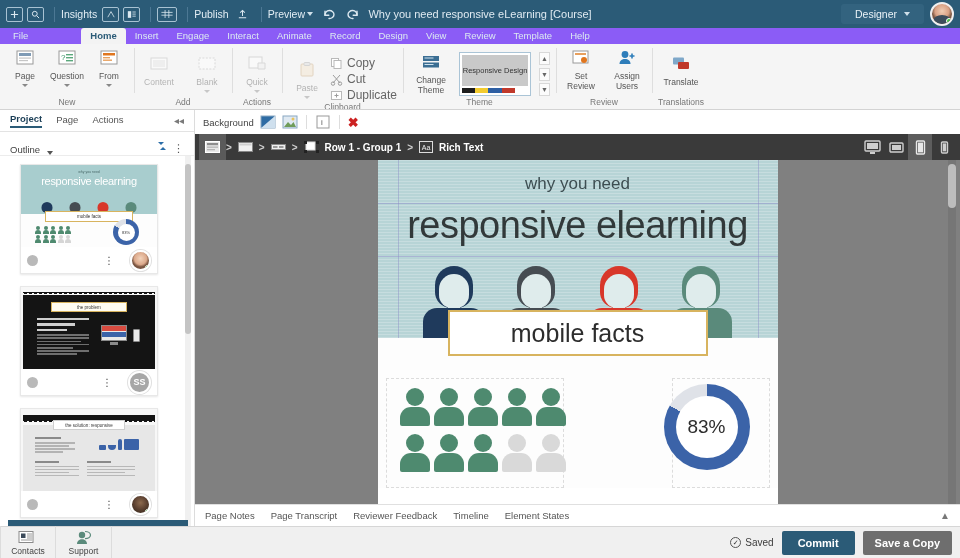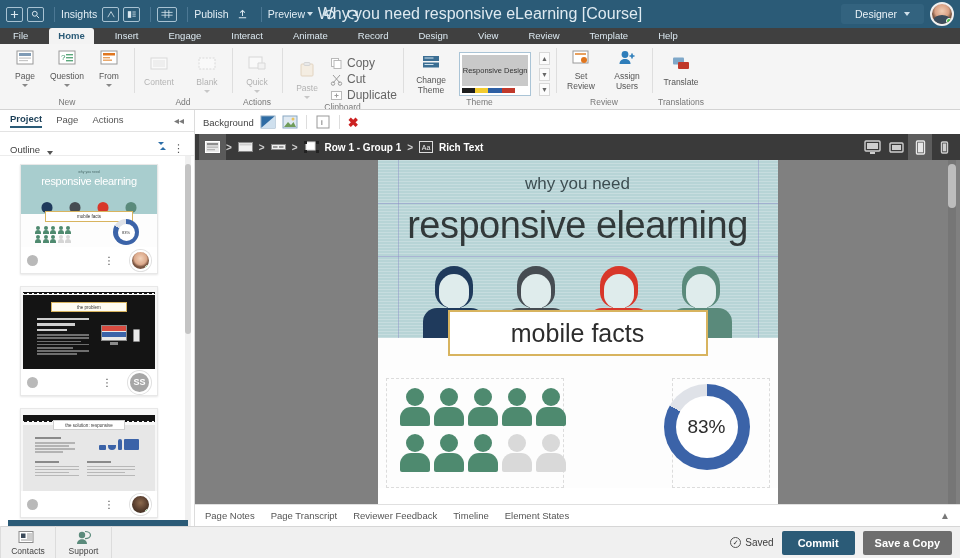--- a/index.html
+++ b/index.html
@@ -18,21 +18,21 @@
   .tb-icon {
     width: 17px; height: 15px; border: 1px solid #a8c2d2; border-radius: 2px;
     display: flex; align-items: center; justify-content: center;
     color: #dbe8f0; font-size: 9px; margin-right: 4px; background: transparent;
   }
   .tb-sep { width: 1px; height: 15px; background: #4c7894; margin: 0 6px; }
   .tb-text { color: #e3eef5; font-size: 10.5px; margin-right: 5px; white-space: nowrap; }
   .tb-caret { width: 0; height: 0; border-left: 3px solid transparent; border-right: 3px solid transparent; border-top: 4px solid #cfe0ea; margin-left: 2px; }
   .tb-title {
     position: absolute; left: 0; right: 0; text-align: center;
-    color: #dfeaf1; font-size: 16px; pointer-events: none;
+    color: #dfeaf1; font-size: 11px; pointer-events: none;
   }
   .tb-right { margin-left: auto; display: flex; align-items: center; gap: 6px; z-index: 2; }
   .designer-btn {
     background: #33637f; color: #eaf2f7; font-size: 10.5px; border-radius: 3px;
     padding: 4px 14px; display: flex; align-items: center; gap: 5px;
   }
   .avatar {
     width: 24px; height: 24px; border-radius: 50%; border: 2px solid #f0f0f0;
     background: radial-gradient(circle at 50% 35%, #f0cdb4 0%, #d9a184 42%, #7d5844 60%, #8e6a52 100%);
     position: relative; overflow: hidden;
@@ -40,26 +40,26 @@
   .avatar::after {
     content: ''; position: absolute; left: 50%; bottom: -2px; transform: translateX(-50%);
     width: 17px; height: 11px; border-radius: 50% 50% 0 0; background: #3c4d5c;
   }
   .avatar .dot {
     position: absolute; right: 0px; bottom: 0px; width: 6px; height: 6px;
     border-radius: 50%; background: #3fc23f; border: 1px solid #fff; z-index: 3;
   }
 
   
-  .menubar { height: 16px; background: #404040; display: flex; align-items: center; padding-left: 4px; flex: 0 0 16px; gap: 12px; }
+  .menubar { height: 16px; background: #8b5cf6; display: flex; align-items: center; padding-left: 4px; flex: 0 0 16px; }
   .mtab {
     font-size: 9.5px; color: #dce9f1; padding: 2px 9px 3px 9px; line-height: 11px;
     border-radius: 3px 3px 0 0; white-space: nowrap;
   }
-  .mtab.active { background: #f3f3f3; color: #2b5b77; font-weight: bold; }
+  .mtab.active { background: #f3f3f3; color: #2b5b77; font-weight: bold; margin-left: 44px; }
 
   
   .ribbon {
     flex: 0 0 66px; background: #f5f5f5; display: flex; align-items: stretch;
     border-bottom: 1px solid #d3d3d3; position: relative; overflow: hidden;
   }
   .rgroup { display: flex; flex-direction: column; align-items: center; padding: 3px 6px 0 6px; position: relative; }
   .rgroup + .rgroup::before { content: ''; position: absolute; left: 0; top: 4px; bottom: 16px; width: 1px; background: #dedede; }
   .rg-body { display: flex; align-items: flex-start; gap: 4px; flex: 1; padding-top: 2px; }
   .rg-label { font-size: 8.5px; color: #777; text-align: center; padding-bottom: 2px; line-height: 10px; }

